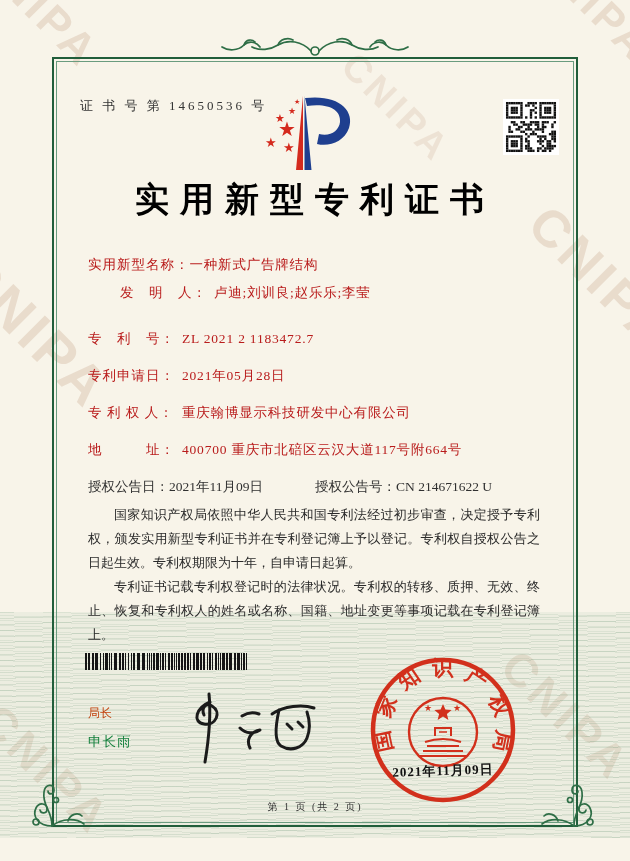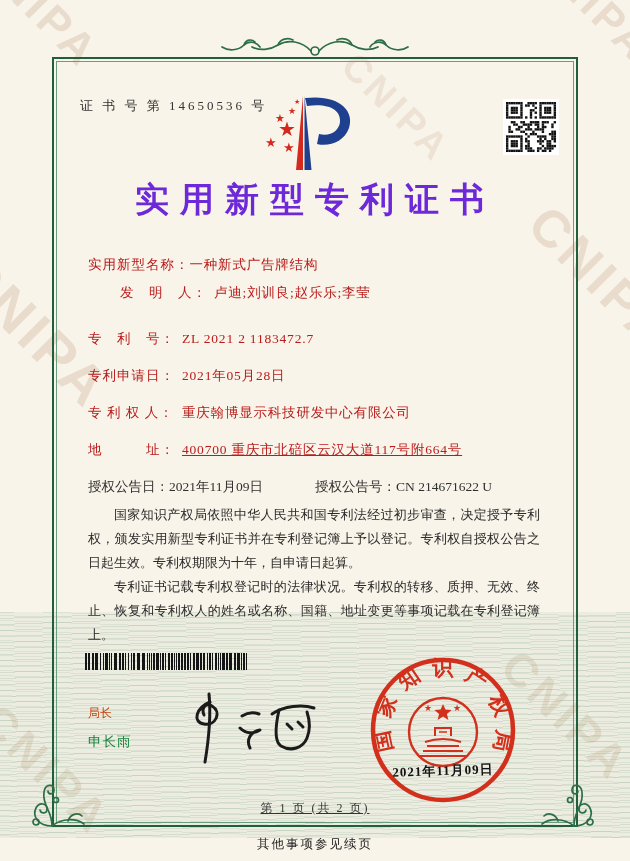--- a/index.html
+++ b/index.html
@@ -36,43 +36,43 @@
   }
   .frame-inner{position:absolute;inset:2px;border:1px solid #6a9c7f;}
   .orn{position:absolute;z-index:2;}
   .orn path,.orn circle{stroke:#2e6e46;stroke-width:1.7;fill:none;stroke-linecap:round;}
   .content{position:absolute;z-index:3;}
   .cert-no{left:80px;top:97px;font-size:13px;letter-spacing:3px;color:#333;}
   .logo{left:253px;top:90px;}
   .qr{left:503px;top:99px;}
   .title{
     left:0;top:177px;width:630px;text-align:center;
-    font-size:34px;font-weight:700;letter-spacing:11px;color:#6d28d9;
+    font-size:34px;font-weight:700;letter-spacing:11px;color:#000000;
   }
   .row{left:88px;width:470px;font-size:13.5px;color:#b91c1c;white-space:nowrap;}
   .row .lbl{display:inline-block;min-width:94px;letter-spacing:1px;}
   .row .val{letter-spacing:0.8px;}
-  .r0{top:256px;} .r1{top:284px;margin-left:32px;} .r2{top:330px;} .r3{top:367px;} .r4{top:404px;} .r5{top:441px;text-decoration:underline;}
+  .r0{top:256px;} .r1{top:284px;margin-left:32px;} .r2{top:330px;} .r3{top:367px;} .r4{top:404px;} .r5{top:441px;}
   .grant{top:478px;left:88px;width:470px;font-size:13.5px;color:#303030;white-space:nowrap;}
   .grant .pair2{position:absolute;left:227px;top:0;}
   .paras{left:88px;top:503px;width:452px;font-size:13px;line-height:24px;
     text-align:justify;color:#2a2a2a;}
   .paras p{margin:0;text-indent:2em;}
   .barcode{left:85px;top:653px;}
   .signer-title{left:88px;top:705px;font-size:12px;color:#c2410c;}
   .signer-name{left:88px;top:733px;font-size:13.5px;color:#15803d;letter-spacing:1px;}
   .signature{left:180px;top:686px;}
   .signature path{stroke:#1b1b1b;stroke-width:3;fill:none;stroke-linecap:round;stroke-linejoin:round;}
   .seal{left:368px;top:655px;}
   .seal-date{
     left:368px;top:762px;width:150px;text-align:center;
     font-size:13px;font-weight:700;letter-spacing:1px;color:#111;
     transform:rotate(-2deg);
   }
-  .page-indicator{left:0;top:800px;width:630px;text-align:center;font-size:12px;letter-spacing:2px;color:#333;text-decoration:underline;}
+  .page-indicator{left:0;top:800px;width:630px;text-align:center;font-size:10px;letter-spacing:2px;color:#333;}
   .footer-note{left:0;top:836px;width:630px;text-align:center;font-size:12.5px;letter-spacing:2px;color:#222;}
 </style>
 </head>
 <body>
 
 <div class="page">
 
   <div class="wm wm1">CNIPA</div>
   <div class="wm wm2">CNIPA</div>
   <div class="wm wm3">CNIPA</div>
@@ -477,15 +477,14 @@
       <path d="M71 77 H79" stroke-width="1.5"></path>
       <path d="M57 87 Q75 81 93 87"></path>
       <path d="M59 91 H91"></path>
       <path d="M55 96 H95"></path>
       <path d="M51 101 H99"></path>
     </g>
   </svg>
   <div class="content seal-date">2021年11月09日</div>
 
   <div class="content page-indicator">第 1 页 (共 2 页)</div>
-  <div class="content footer-note">其他事项参见续页</div>
 
 </div>
 
 </body></html>

